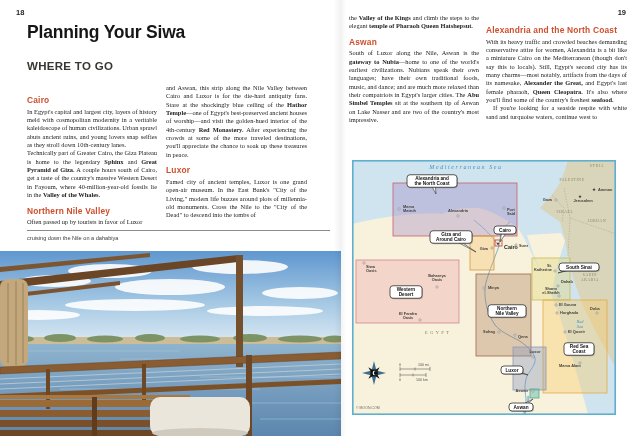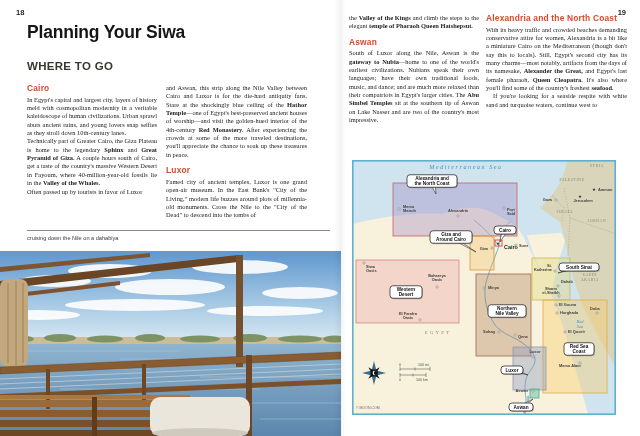--- a/index.html
+++ b/index.html
@@ -15,21 +15,21 @@
          color:#161616;letter-spacing:-0.2px;}
   #where{position:absolute;left:27px;top:60px;font:bold 11.5px "Liberation Sans",sans-serif;
          color:#38372f;letter-spacing:0.3px;text-align:center;}
   .col{position:absolute;}
   #col1{left:27px;top:84px;width:130px;}
   #col2{left:166px;top:84px;width:141px;}
   #col3{left:8px;top:14px;width:130px;}
   #col4{left:145px;top:14px;width:141px;}
   .sec-head{font:bold 8.4px "Liberation Sans",sans-serif;color:#cf4e2c;letter-spacing:0.2px;
             margin:7px 0 2.5px;line-height:1.1;}
-  .col .sec-head:first-child{margin-top:0;}
+  .col .sec-head:first-child{margin-top:12px;}
   .body-p{margin:0;font-size:6.4px;line-height:8.35px;color:#232323;text-align:justify;}
   .body-p.indent{text-indent:7px;}
   #divider{position:absolute;left:27px;top:230px;width:303px;border-top:1px solid #8a8a8a;height:0;}
   #caption{position:absolute;left:27px;top:235px;font:5.6px "Liberation Sans",sans-serif;color:#3a3a38;}
   #photo{position:absolute;left:0;top:251px;width:341px;height:185px;display:block;}
   #map{position:absolute;left:11px;top:160px;width:264px;height:255px;display:block;}
   #gutter{position:absolute;left:334px;top:0;width:12px;height:436px;
           background:linear-gradient(90deg,rgba(0,0,0,0) 0%,rgba(0,0,0,0.05) 55%,rgba(0,0,0,0) 100%);}
   
   .ml-sea-title{font:italic 6px "Liberation Serif",serif;fill:#4493bd;letter-spacing:1.6px;}
@@ -47,20 +47,21 @@
 <body>
 
 <div class="page" id="left-page">
   <div class="page-num" id="page-num-left">18</div>
   <div id="title">Planning Your Siwa</div>
   <div id="where">WHERE TO GO</div>
   <div class="col" id="col1">
       <div class="sec-head">Cairo</div>
       <p class="body-p"><span>In Egypt's capital and largest city, layers of history meld with cosmopolitan modernity in a veritable kaleidoscope of human civilizations. Urban sprawl abuts ancient ruins, and young lovers snap selfies as they stroll down 10th-century lanes.</span></p>
       <p class="body-p"><span>Technically part of Greater Cairo, the Giza Plateau is home to the legendary </span><b>Sphinx</b><span> and </span><b>Great Pyramid of Giza.</b><span> A couple hours south of Cairo, get a taste of the country's massive Western Desert in Fayoum, where 40-million-year-old fossils lie in the </span><b>Valley of the Whales.</b></p>
+      <div class="sec-head">Northern Nile Valley</div>
       <p class="body-p"><span>Often passed up by tourists in favor of Luxor</span></p>
     </div>
   <div class="col" id="col2">
       <p class="body-p"><span>and Aswan, this strip along the Nile Valley between Cairo and Luxor is for the die-hard antiquity fans. Stare at the shockingly blue ceiling of the </span><b>Hathor Temple</b><span>—one of Egypt's best-preserved ancient houses of worship—and visit the golden-hued interior of the 4th-century </span><b>Red Monastery.</b><span> After experiencing the crowds at some of the more traveled destinations, you'll appreciate the chance to soak up these treasures in peace.</span></p>
       <div class="sec-head">Luxor</div>
       <p class="body-p"><span>Famed city of ancient temples, Luxor is one grand open-air museum. In the East Bank's "City of the Living," modern life buzzes around plots of millennia-old monuments. Cross the Nile to the "City of the Dead" to descend into the tombs of</span></p>
     </div>
   <div id="divider"></div>
   <div id="caption">cruising down the Nile on a dahabiya</div>
 

